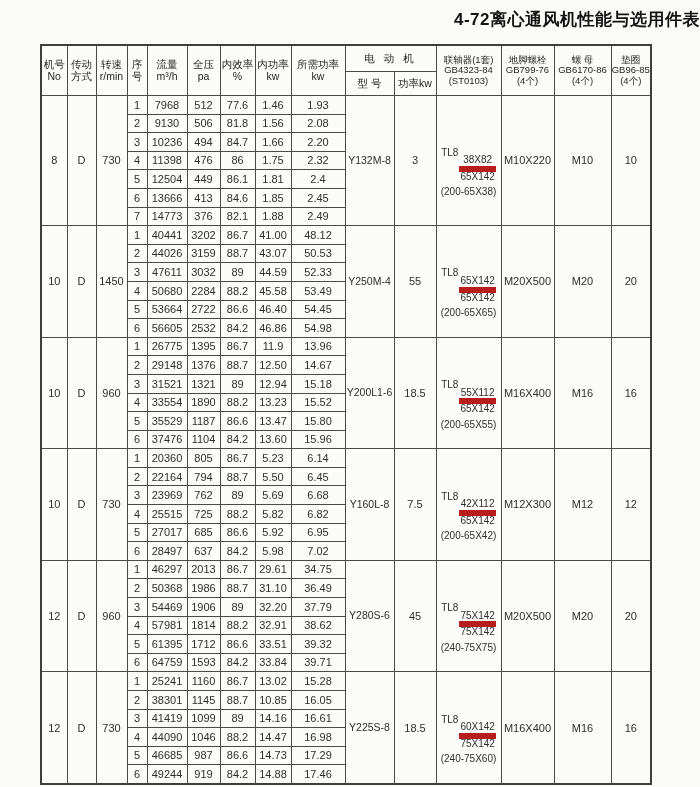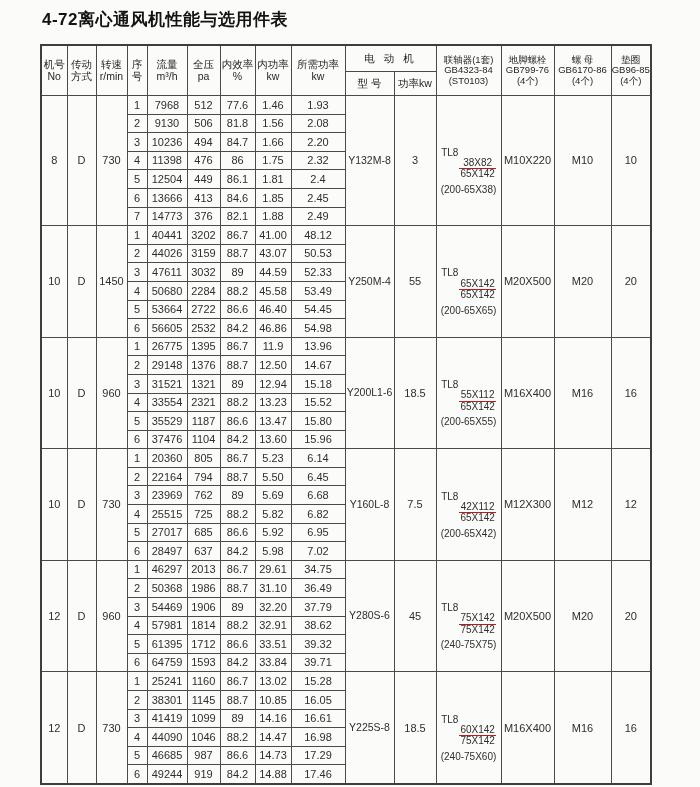--- a/index.html
+++ b/index.html
@@ -6,21 +6,21 @@
   body{
     width:700px;height:787px;
     background:#fbfbfa;
     font-family:"Liberation Sans", sans-serif;
     color:#2e2e2e;
     -webkit-font-smoothing:antialiased;
   }
   .page{padding:6px 0 0 40px;}
   .title{
     font-size:17px;font-weight:bold;color:#131313;
-    margin:2px 0 13px 2px;letter-spacing:0.5px;
+    margin:2px 0 13px 2px;letter-spacing:0.5px;text-align:right;
   }
   table{
     border-collapse:collapse;table-layout:fixed;width:610px;
     border:2px solid #3e3e3e;
   }
   th,td{
     border:1px solid #4a4a4a;
     text-align:center;vertical-align:middle;
     padding:0;font-size:11px;line-height:1.12;
     color:#2e2e2e;overflow:hidden;
@@ -32,21 +32,21 @@
   thead tr.h1 th{height:25px;}
   thead tr.h2 th{height:23px;}
   th.small{font-size:9.5px;margin-top:20px;}
   th.motor-span{letter-spacing:3px;text-align:center;}
   tbody td{height:17.6px;font-size:11px;}
   td.model{font-size:10.5px;}
   td.coupling{font-size:10px;line-height:1.05;}
   .cp-row{display:flex;align-items:center;justify-content:center;}
   .cp-prefix{margin-right:1px;}
   .cp-frac{display:inline-flex;flex-direction:column;}
-  .cp-top{border-bottom:1px solid #b91c1c;padding:0 1px;margin-top:32px;}
+  .cp-top{border-bottom:6px solid #b91c1c;padding:0 1px;margin-top:32px;}
   .cp-bottom{padding:0 1px;}
   .cp-note{margin-top:5px;}
 </style>
 </head>
 <body>
 
 <div class="page">
   <div class="title">4-72离心通风机性能与选用件表</div>
 
   <table>
@@ -285,21 +285,21 @@
           <td>3</td>
           <td>31521</td>
           <td>1321</td>
           <td>89</td>
           <td>12.94</td>
           <td>15.18</td>
         </tr>
         <tr>
           <td>4</td>
           <td>33554</td>
-          <td>2321</td>
+          <td>1890</td>
           <td>88.2</td>
           <td>13.23</td>
           <td>15.52</td>
         </tr>
         <tr>
           <td>5</td>
           <td>35529</td>
           <td>1187</td>
           <td>86.6</td>
           <td>13.47</td>

